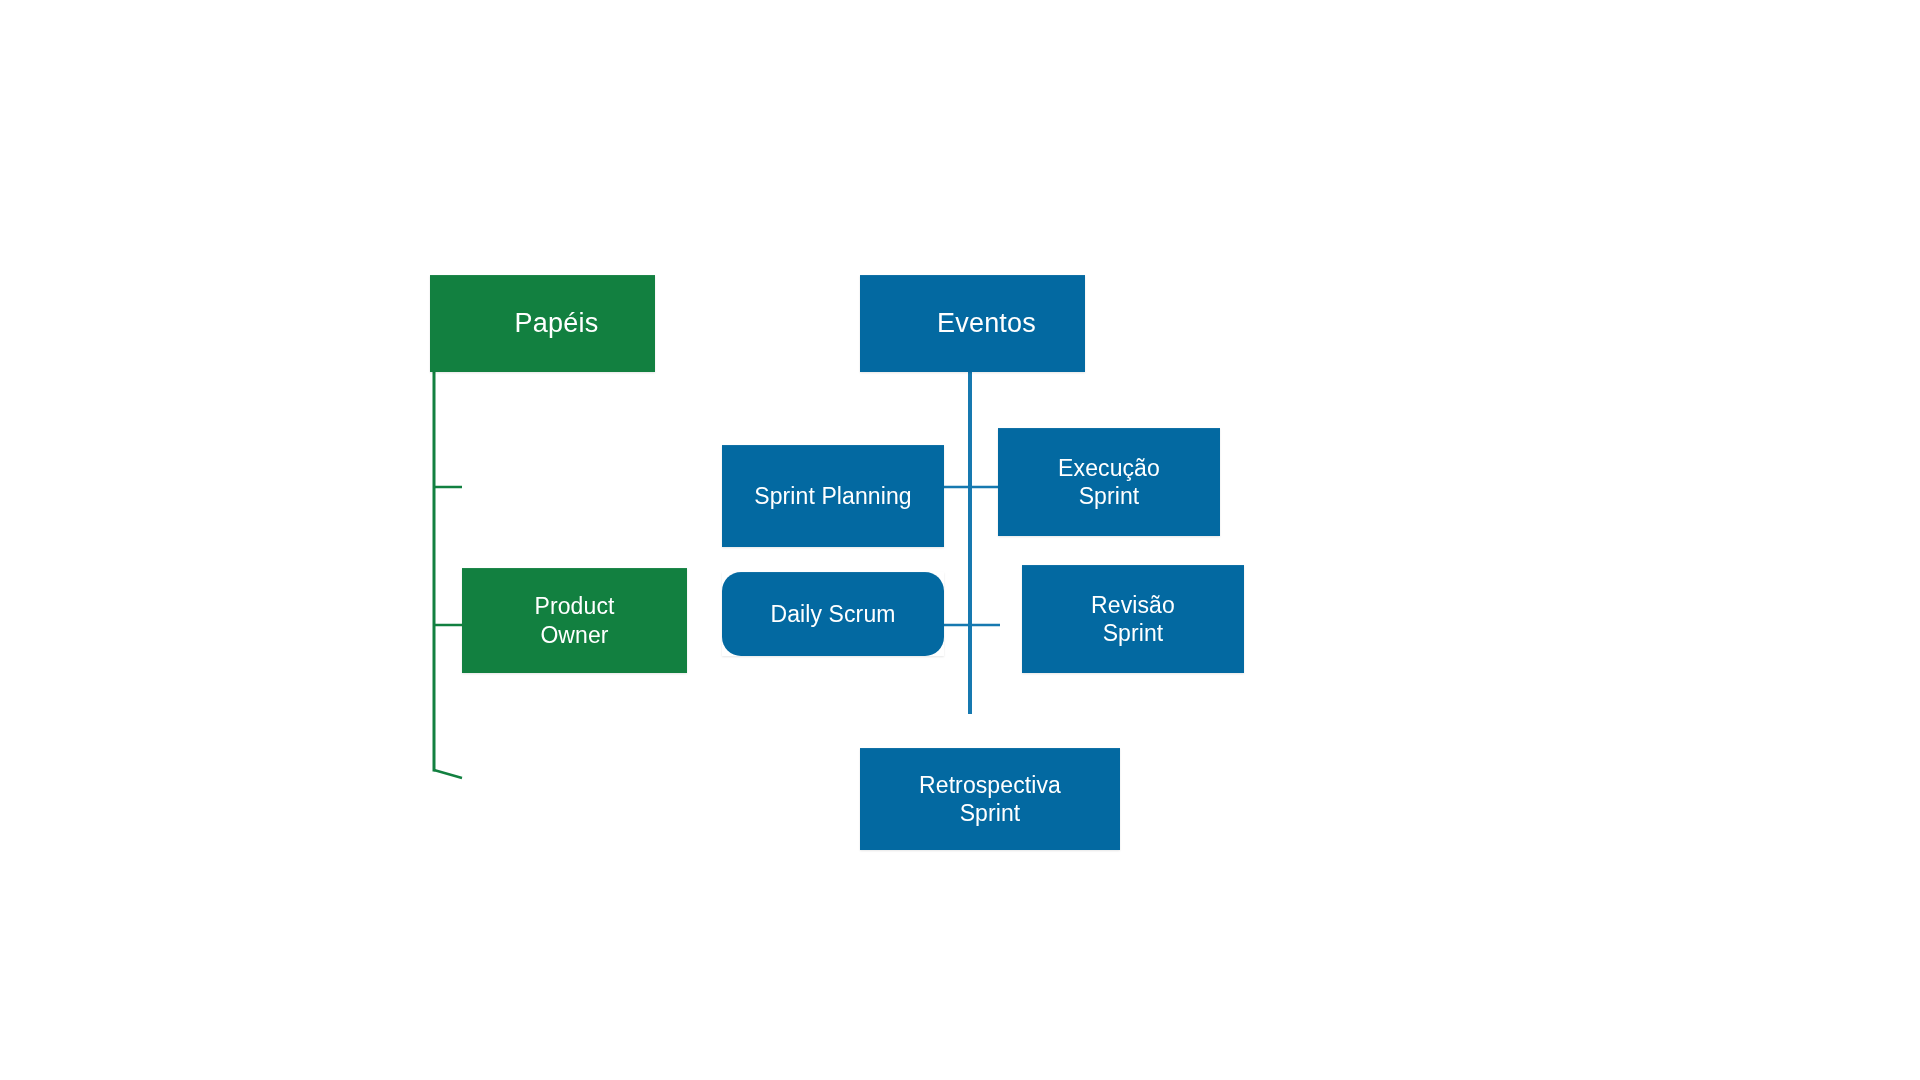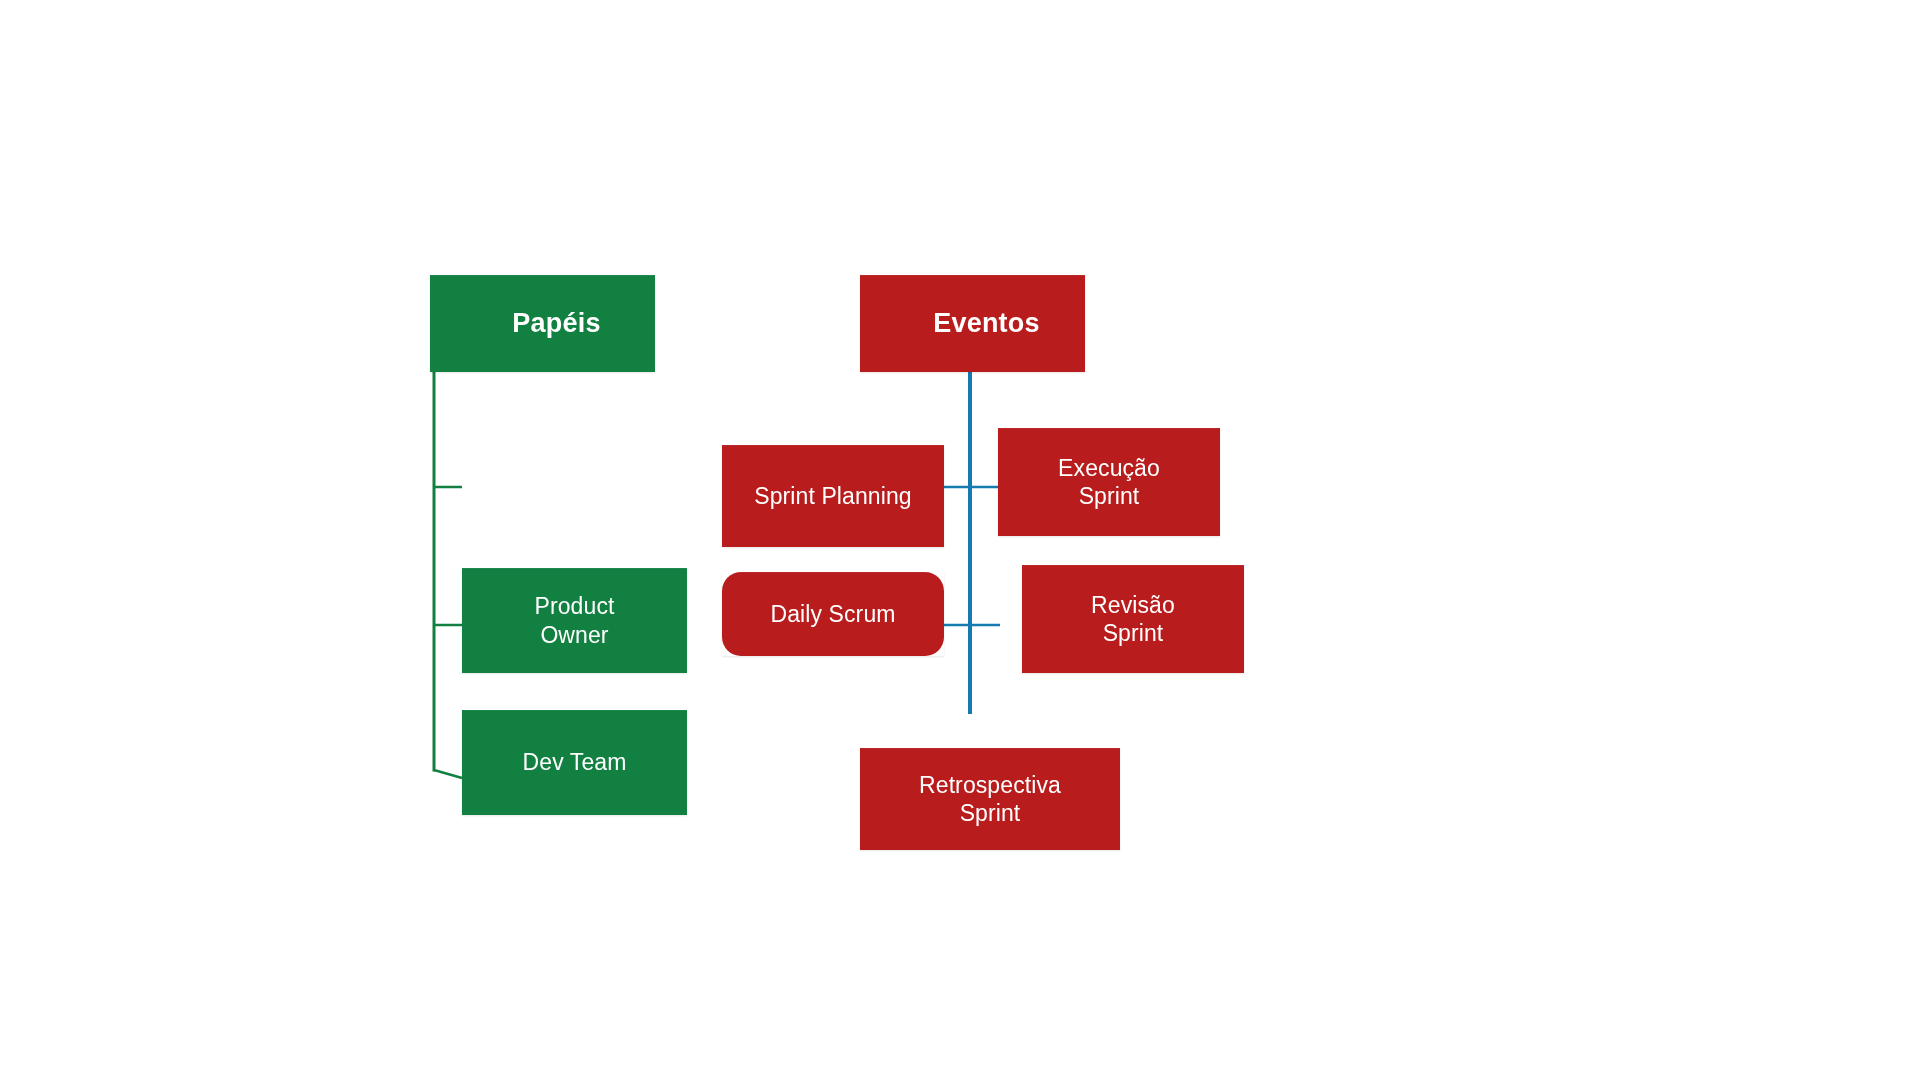--- a/index.html
+++ b/index.html
@@ -33,33 +33,33 @@
     box-sizing: border-box;
     line-height: 1.22;
     letter-spacing: 0.1px;
     white-space: pre-line;
     user-select: none;
   }
 
   
   .node.root {
     font-size: 27px;
-    font-weight: bold;
+    font-weight: normal;
     letter-spacing: 0.2px;
     padding-left: 28px;
   }
 
   
   .node.child {
     font-size: 23px;
     font-weight: normal;
   }
 
   .green    { background: #128040; }
-  .blue     { background: #b91c1c; }
+  .blue     { background: #0369a1; }
 
   
   .node::after {
     content: "";
     position: absolute;
     left: 0; top: 0; right: 0; bottom: 0;
     pointer-events: none;
     box-shadow: inset 0 1px 0 rgba(255,255,255,0.06),
                 0 1px 2px rgba(0,0,0,0.10);
   }
@@ -94,21 +94,20 @@
 
     <path d="M 942 625 L 1000 625" stroke="#1679b0" stroke-width="2.5" fill="none"></path>
   </svg>
 
   <div class="node root green" style="left:430px; top:275px; width:225px; height:97px;">Papéis</div>
 
 
   <div class="node child green" style="left:462px; top:568px; width:225px; height:105px;">Product
 Owner</div>
 
-  <div class="node child green" style="left:462px; top:710px; width:225px; height:105px;">Dev Team</div>
 
   <div class="node root blue" style="left:860px; top:275px; width:225px; height:97px;">Eventos</div>
 
   <div class="node child blue" style="left:722px; top:445px; width:222px; height:102px;">Sprint Planning</div>
 
   <div class="node child blue" style="left:998px; top:428px; width:222px; height:108px;">Execução
 Sprint</div>
 
   <div class="node child blue" style="left:722px; top:572px; width:222px; height:84px;border-radius:19px;">Daily Scrum</div>
 

